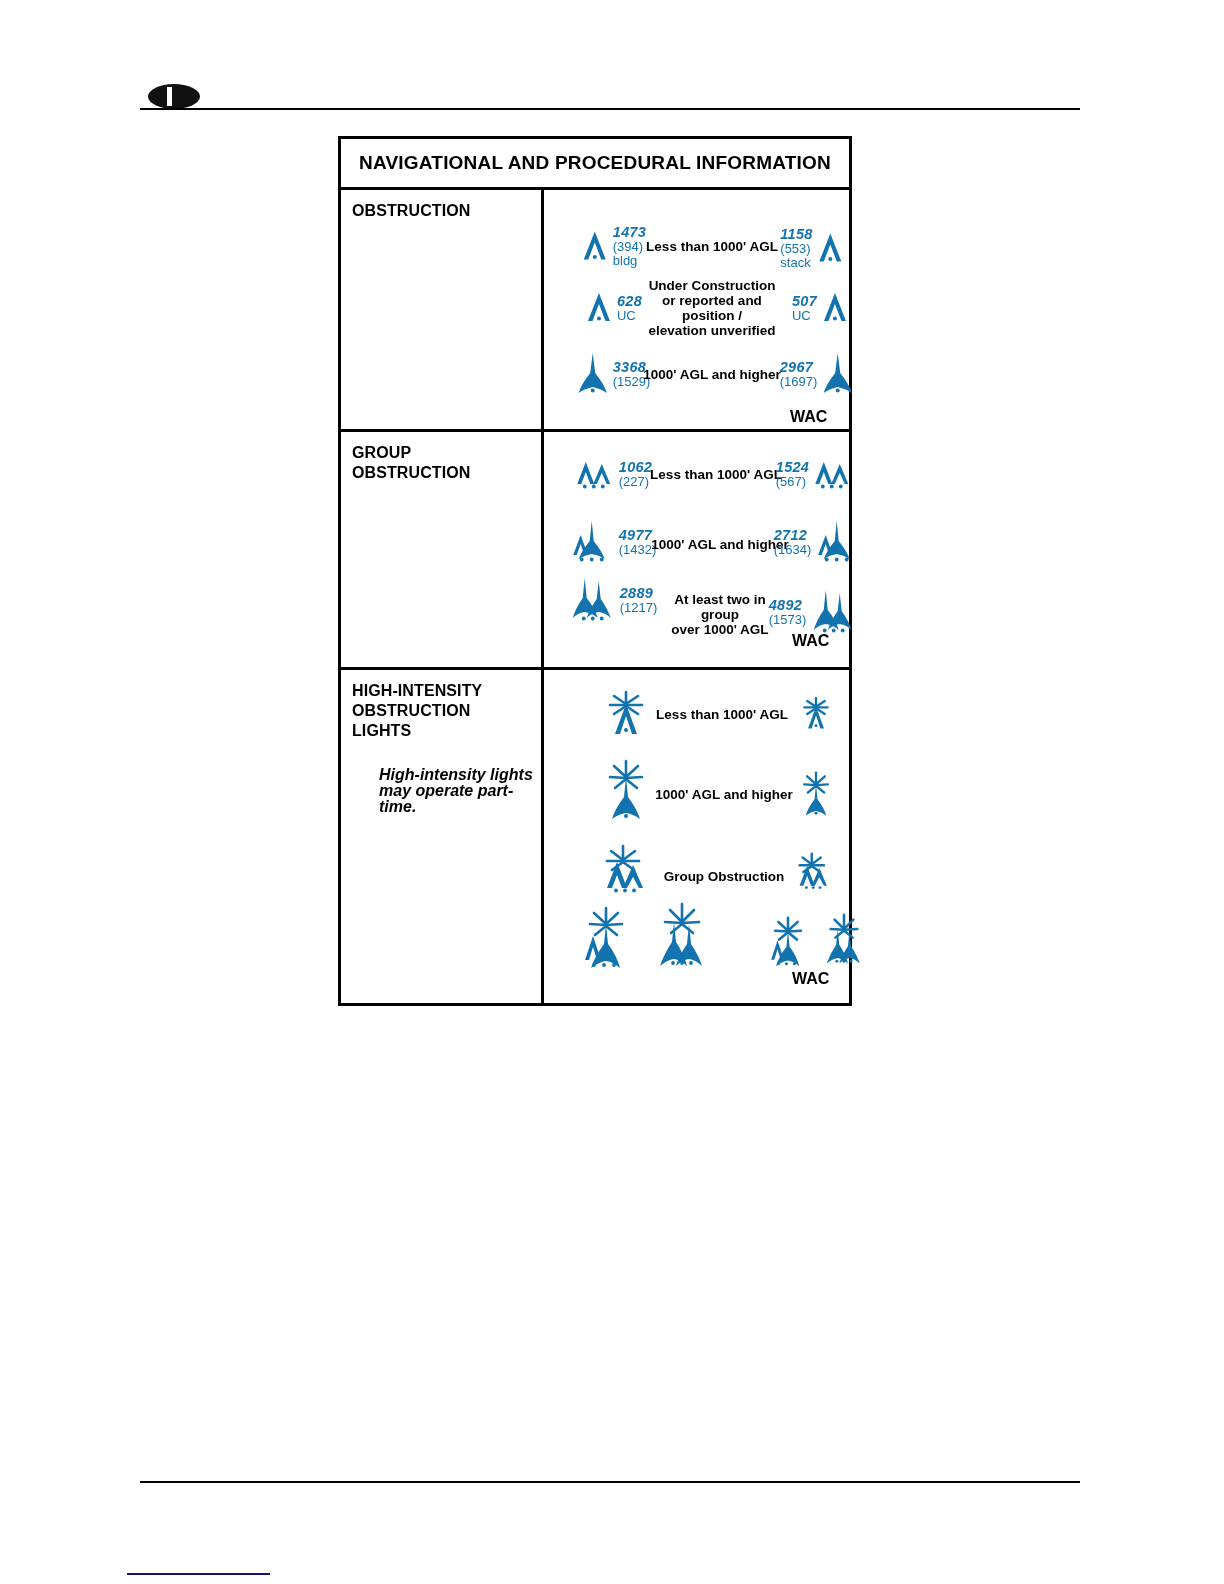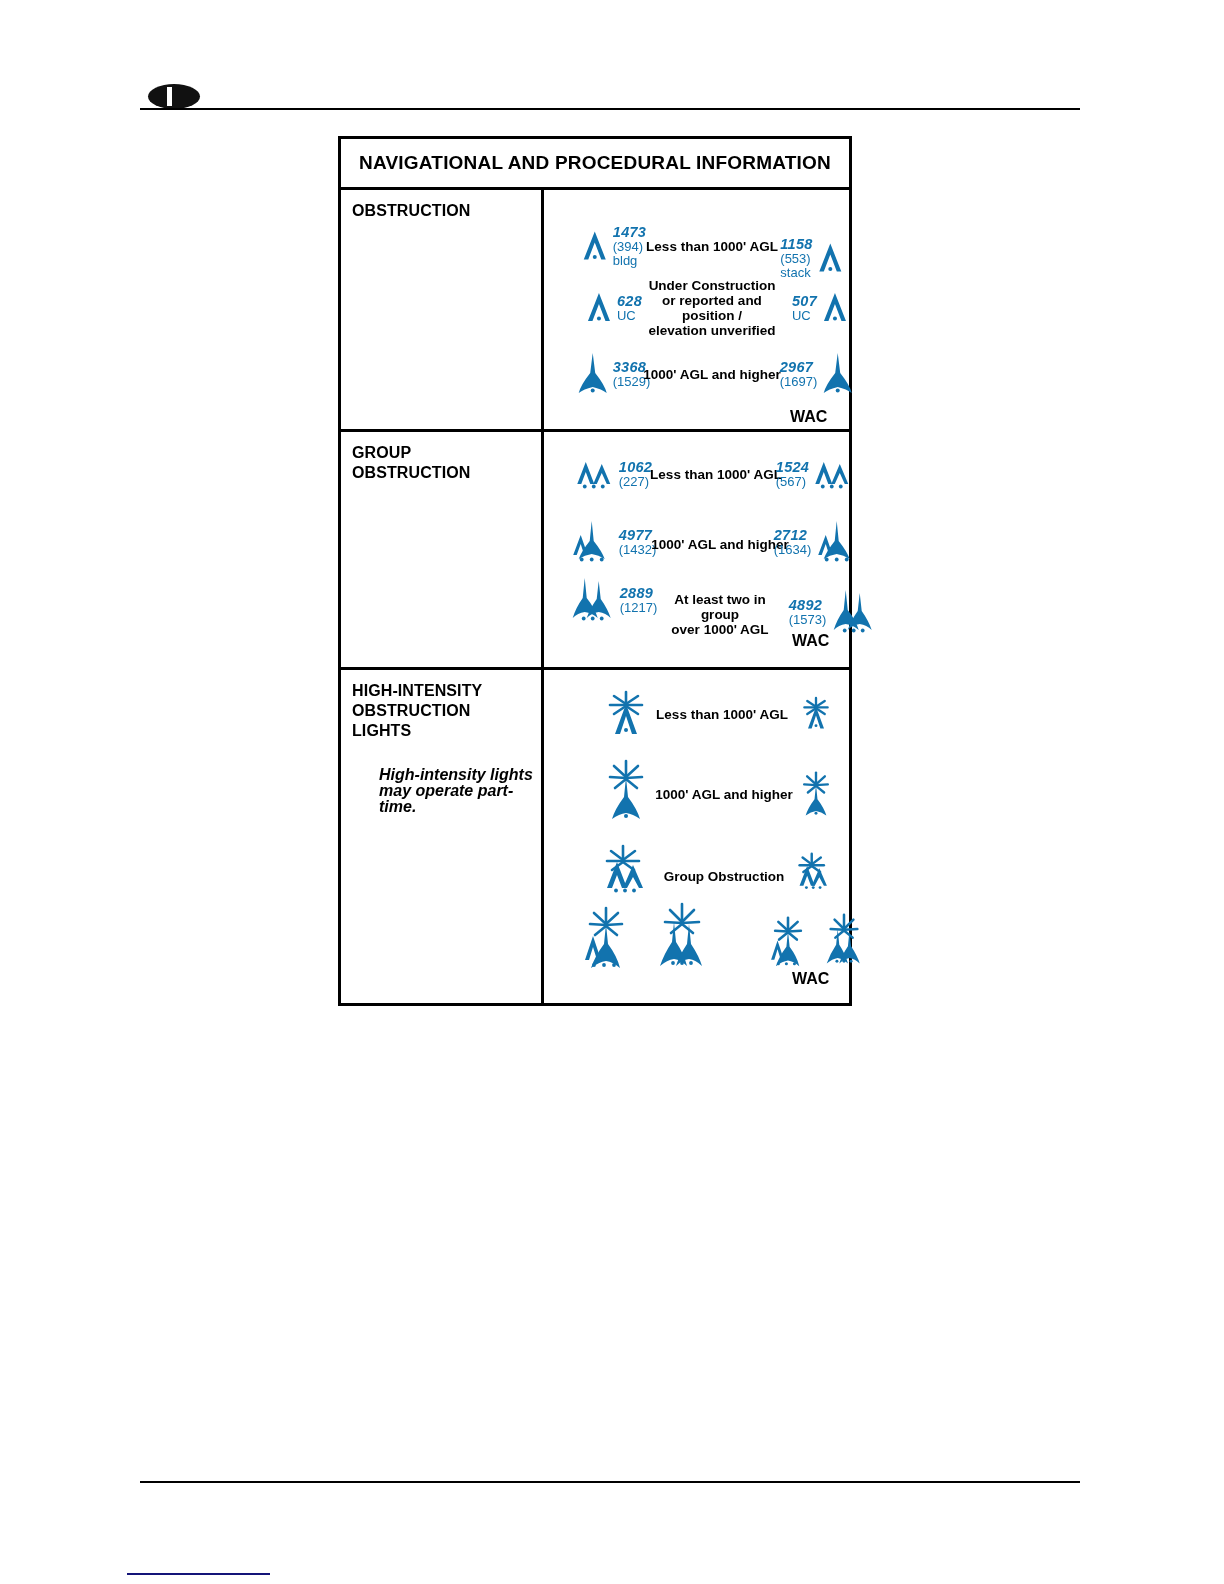--- a/index.html
+++ b/index.html
@@ -191,21 +191,21 @@
         </svg>
         <div class="sym-text left-pad">
           <div class="v-top">1473</div>
           <div class="v-sub">(394)</div>
           <div class="v-sub">bldg</div>
         </div>
       </div>
 
       <div class="mid-caption" style="left:168px; top:56px;">Less than 1000' AGL</div>
 
-      <div class="sym-slot rtl" style="left:268px; top:68px;align-items:center;">
+      <div class="sym-slot rtl" style="left:268px; top:58px;align-items:center;">
         <svg width="26" height="34" viewBox="0 0 26 34">
           <path d="M13 2 L24 30 L19.5 30 L13 13 L6.5 30 L2 30 Z" fill="#1273ae"></path>
           <circle cx="13" cy="27.5" r="2" fill="#1273ae"></circle>
         </svg>
         <div class="sym-text right-pad">
           <div class="v-top">1158</div>
           <div class="v-sub">(553)</div>
           <div class="v-sub">stack</div>
         </div>
       </div>
@@ -341,21 +341,21 @@
         </svg>
         <div class="sym-text left-pad">
           <div class="v-top">2889</div>
           <div class="v-sub">(1217)</div>
         </div>
       </div>
 
       <div class="mid-caption" style="left:176px; top:182px; white-space:pre-line;">At least two in group
 over 1000' AGL</div>
 
-      <div class="sym-slot rtl" style="left:288px; top:180px;">
+      <div class="sym-slot rtl" style="left:268px; top:180px;">
         <svg width="44" height="48" viewBox="0 0 44 48">
           <path d="M14 2 L16 22 Q24 32 27 42 Q21.5 37 14 36 Q7 37 2 42 Q5 32 12 22 Z" fill="#1273ae"></path>
           <path d="M28 5 L30 23 Q37 33 40 42 Q35 37 28 36 Q21 37 16 42 Q19 33 26 23 Z" fill="#1273ae"></path>
           <circle cx="13" cy="42.5" r="1.9" fill="#1273ae"></circle>
           <circle cx="22" cy="42.5" r="1.9" fill="#1273ae"></circle>
           <circle cx="31" cy="42.5" r="1.9" fill="#1273ae"></circle>
         </svg>
         <div class="sym-text right-pad">
           <div class="v-top">4892</div>
           <div class="v-sub">(1573)</div>

